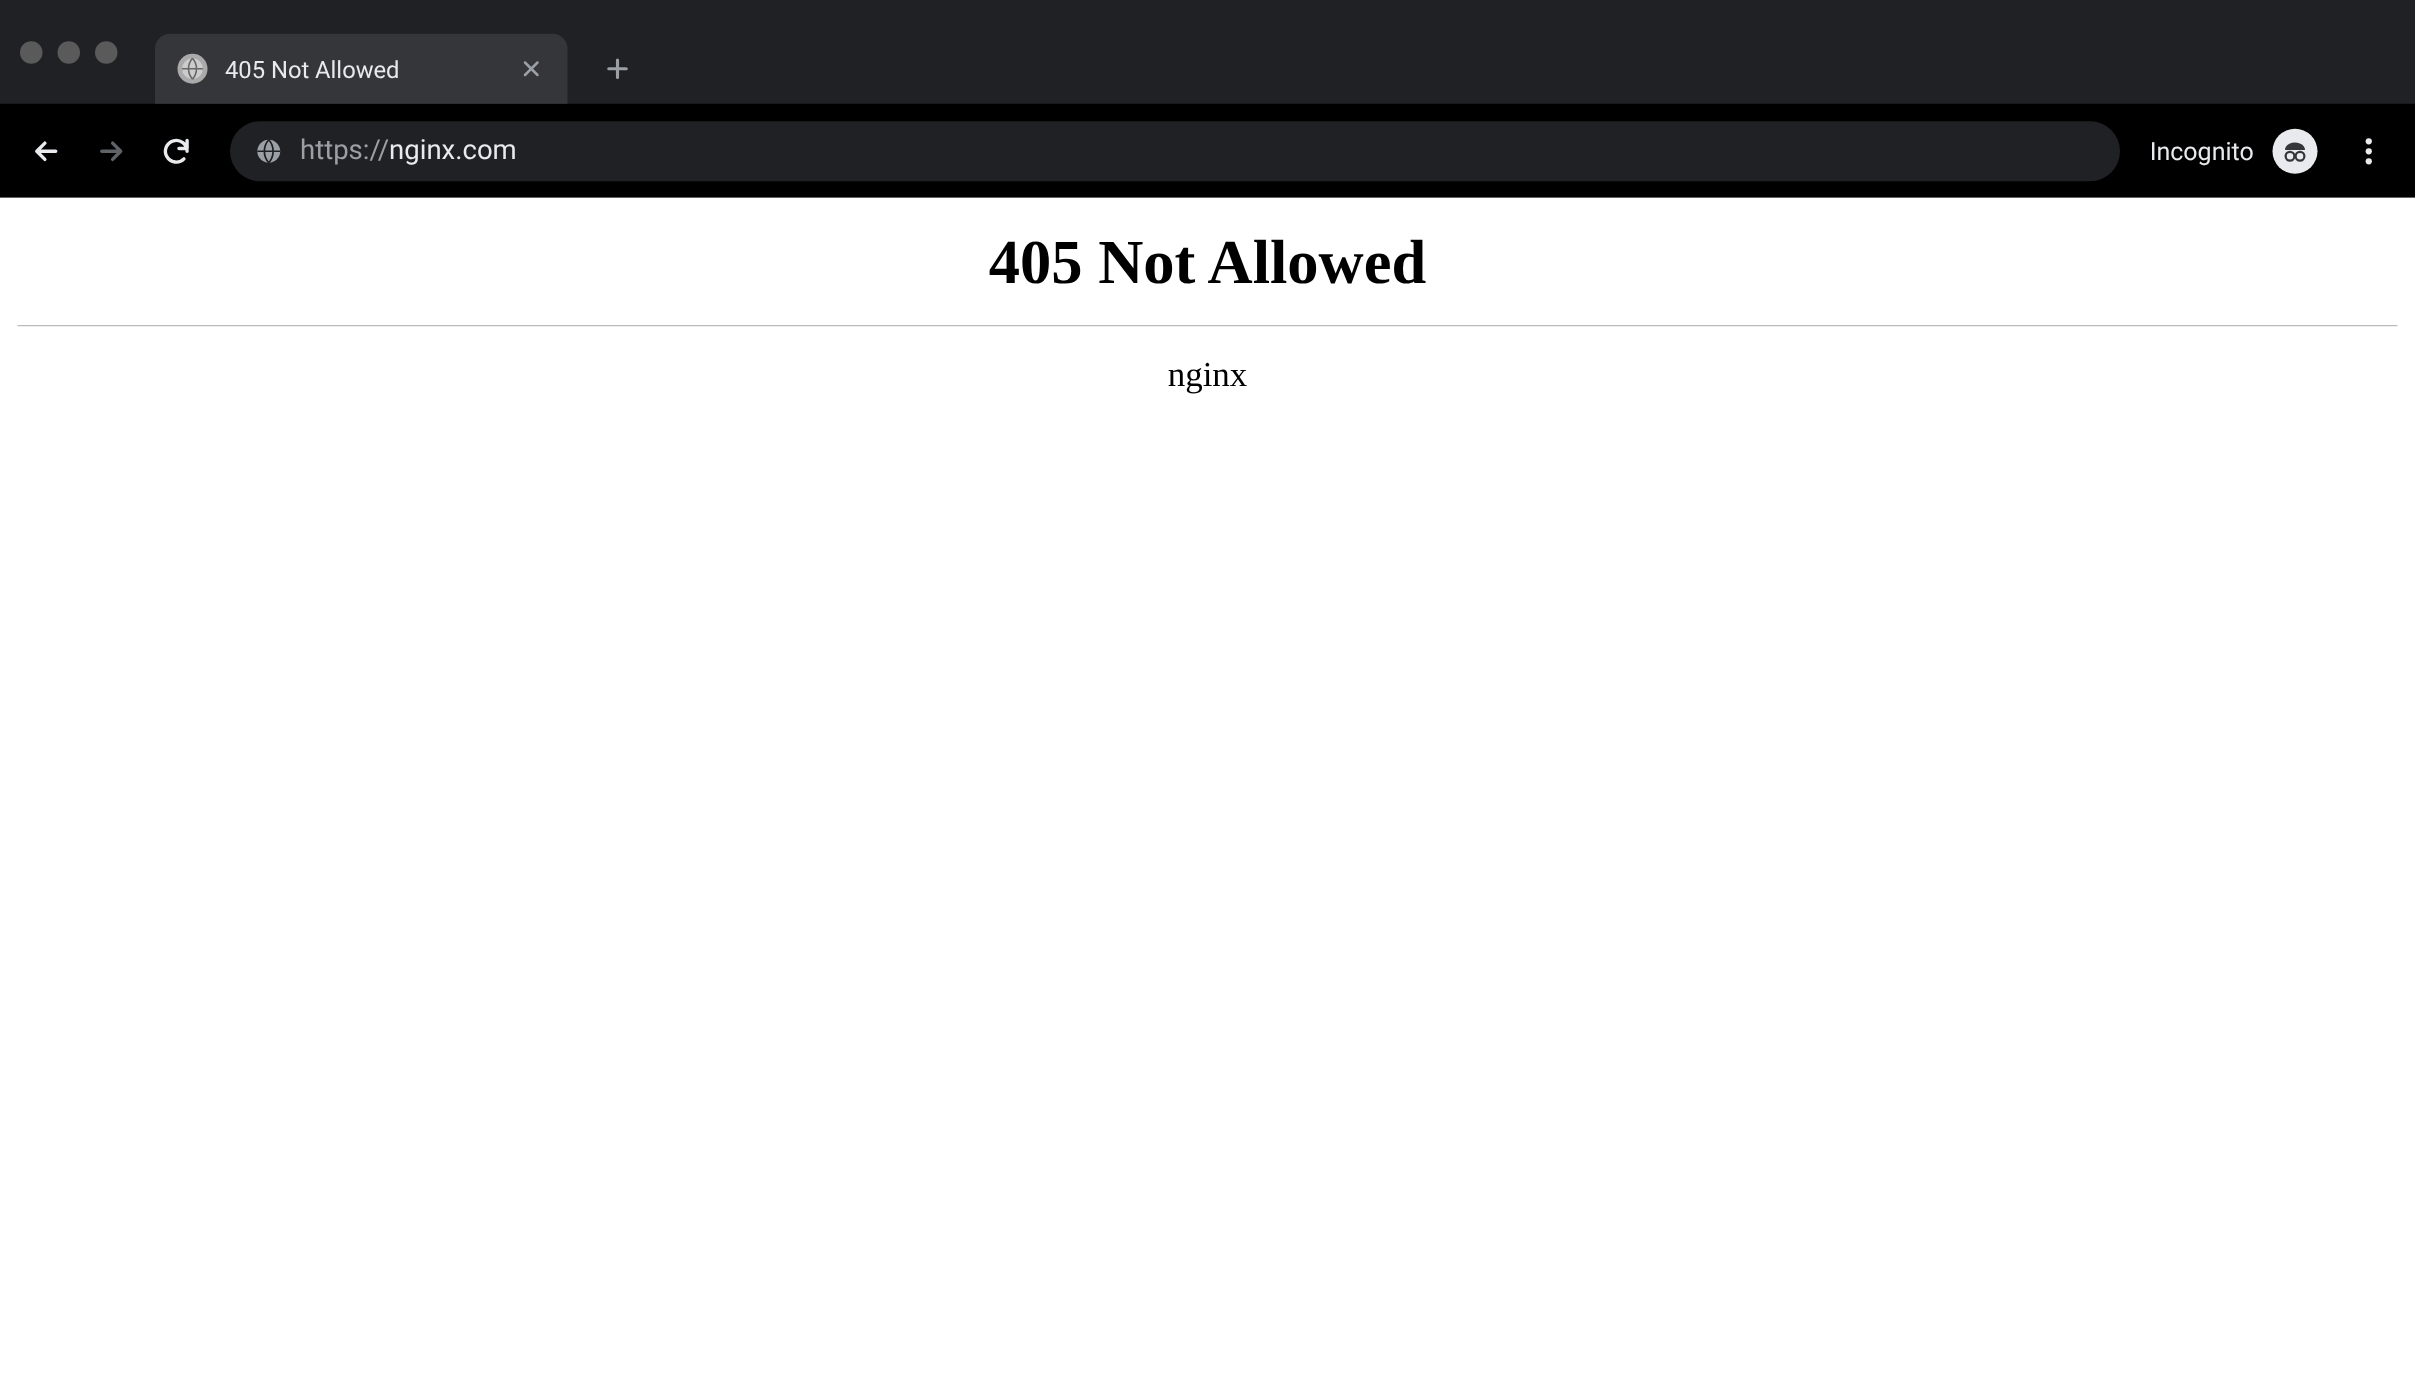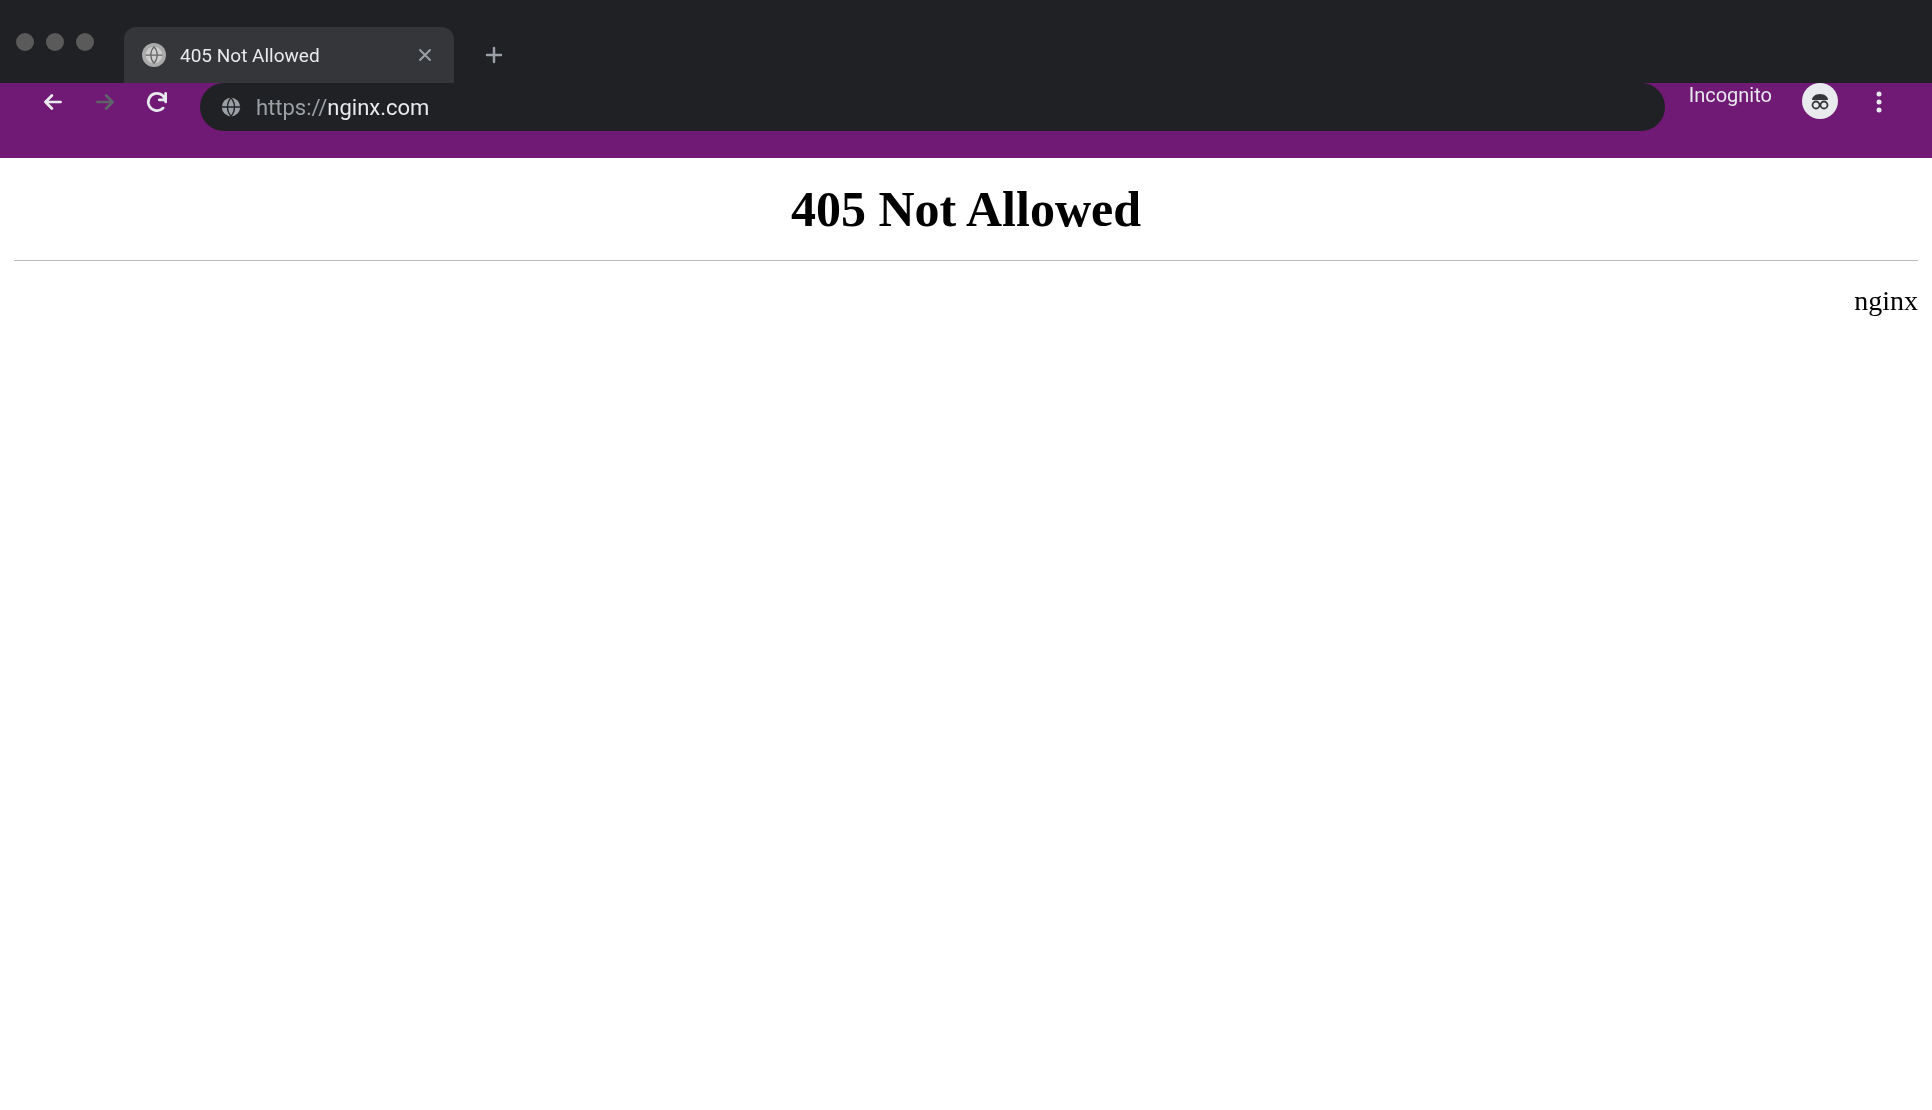--- a/index.html
+++ b/index.html
@@ -96,25 +96,25 @@
       display: flex;
       align-items: center;
       justify-content: center;
       border-radius: 50%;
       cursor: pointer;
       margin-left: 20px;
       margin-top: 27px;
     }
     
     .toolbar {
-      background: #701a75;
+      background: #000000;
       height: 75px;
       display: flex;
-      align-items: flex-start;
-      padding: 0 34px;
+      align-items: center;
+      padding: 0 18px;
       gap: 14px;
     }
     
     .nav-button {
       width: 38px;
       height: 38px;
       display: flex;
       align-items: center;
       justify-content: center;
       border-radius: 50%;
@@ -157,21 +157,21 @@
       color: #9aa0a6;
     }
     
     .url-host {
       color: #e8eaed;
     }
     
     .incognito-label {
       color: #e8eaed;
       font-size: 20px;
-      margin-right: 16px;
+      margin-right: 1px;
     }
     
     .incognito-badge {
       width: 36px;
       height: 36px;
       border-radius: 50%;
       background: #e8eaed;
       display: flex;
       align-items: center;
       justify-content: center;
@@ -206,21 +206,21 @@
     
     .divider {
       border: none;
       border-top: 1px solid #bbb;
       margin: 0 0 24px 0;
     }
     
     .server-text {
       font-family: "Times New Roman", Times, serif;
       font-size: 28px;
-      text-align: right;
+      text-align: center;
       color: #000;
     }
   </style>
 </head>
 <body>
 
 <div class="browser-chrome">
   <div class="tab-strip">
     <div class="window-controls">
       <div class="traffic-light"></div>

